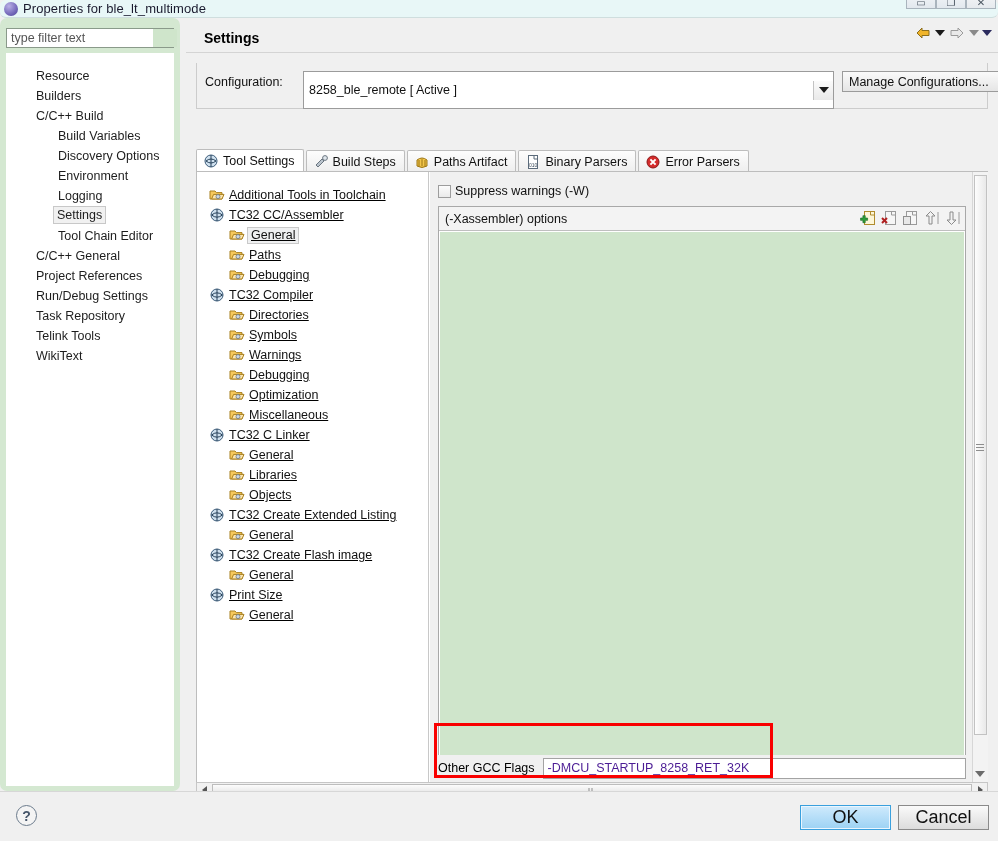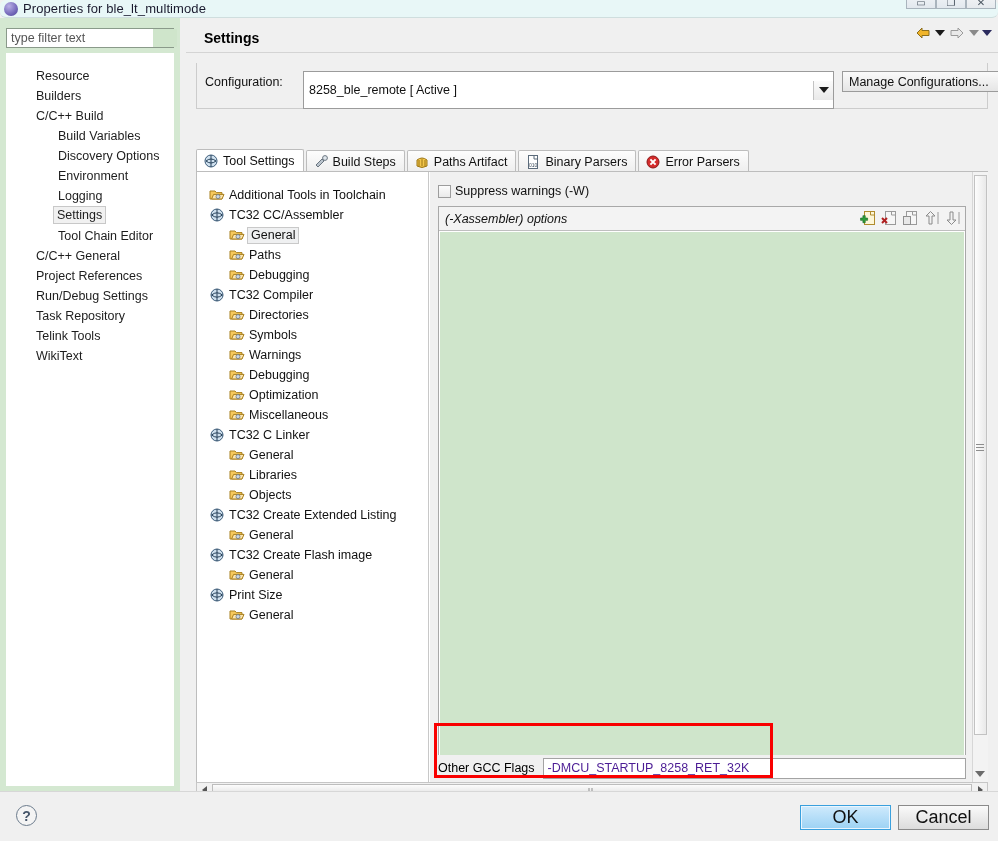--- a/index.html
+++ b/index.html
@@ -50,20 +50,21 @@
     box-sizing: border-box;
   }
   .win-btn.close { background: linear-gradient(#f7f8f9, #e6eaee); }
 
   
   .sidebar {
     position: absolute; left: 0; top: 18px;
     width: 180px; height: 773px;
     background: #d4e8d1;
     box-sizing: border-box;
+    border-radius: 7px;
   }
   .filter-wrap {
     position: absolute; left: 6px; top: 10px;
     width: 168px; height: 20px;
     background: #fff;
     border: 1px solid #8a9a8a;
     box-sizing: border-box;
     display: flex; align-items: center;
   }
   .filter-input {
@@ -205,20 +206,21 @@
     box-sizing: border-box;
   }
   .tool-tree {
     position: absolute; left: 0; top: 0;
     width: 232px; height: 611px;
     background: #fff;
     border-right: 1px solid #c8c8c8;
     box-sizing: border-box;
     padding-top: 13px;
     overflow: hidden;
+    text-decoration: underline;
   }
   .tt-item {
     height: 20px; line-height: 20px;
     font-size: 12.5px; color: #111;
     white-space: nowrap;
     display: flex; align-items: center;
     padding-left: 12px;
     box-sizing: border-box;
   }
   .tt-item.child { padding-left: 32px; }
@@ -250,21 +252,20 @@
     margin-right: 4px;
   }
   .suppress-lbl { font-size: 12.5px; color: #111; }
 
   .opt-box {
     position: absolute; left: 8px; top: 34px;
     width: 528px; height: 566px;
     border: 1px solid #a8a8a8;
     background: #fff;
     box-sizing: border-box;
-    font-style: italic;
   }
   .opt-head {
     height: 24px;
     border-bottom: 1px solid #bfbfbf;
     display: flex; align-items: center;
     background: #f3f3f3;
     box-sizing: border-box;
   }
   .opt-head-label {
     font-size: 12.5px; color: #111; padding-left: 6px; flex: 1 1 auto;

